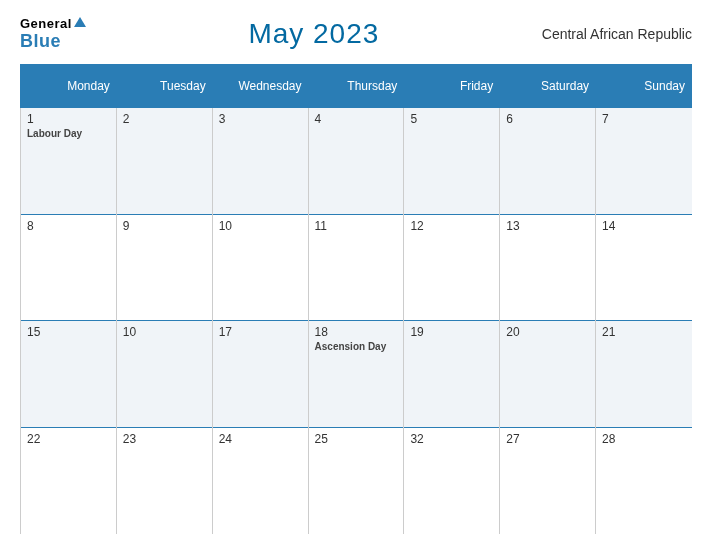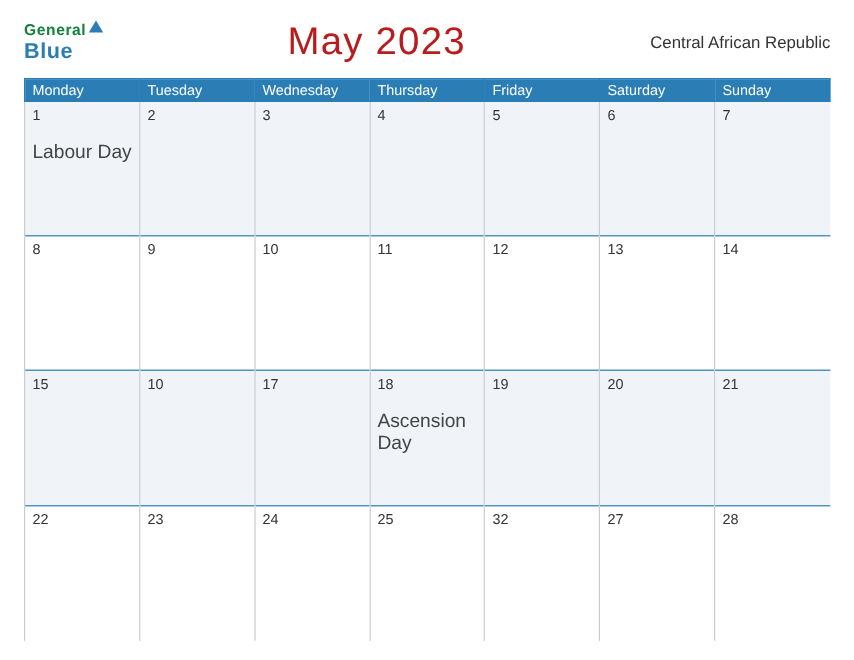--- a/index.html
+++ b/index.html
@@ -22,21 +22,21 @@
 
     .logo {
       display: flex;
       flex-direction: column;
       align-items: flex-start;
     }
 
     .logo-general {
       font-size: 13px;
       font-weight: bold;
-      color: #15803d;
+      color: #000000;
       letter-spacing: 0.5px;
     }
 
     .logo-blue {
       font-size: 18px;
       font-weight: bold;
       color: #2a7db5;
       letter-spacing: 0.5px;
     }
 
@@ -47,23 +47,23 @@
       border-left: 6px solid transparent;
       border-right: 6px solid transparent;
       border-bottom: 10px solid #2a7db5;
       margin-left: 2px;
       vertical-align: middle;
       position: relative;
       top: -2px;
     }
 
     .title {
-      font-size: 32px;
+      font-size: 28px;
       font-weight: normal;
-      color: #b91c1c;
+      color: #0369a1;
       letter-spacing: 1px;
     }
 
     .region {
       font-size: 14px;
       color: #333;
       text-align: center;
     }
 
     .calendar {
@@ -73,22 +73,22 @@
     }
 
     .calendar thead tr {
       background-color: #2a7db5;
     }
 
     .calendar thead th {
       color: #fff;
       font-size: 12px;
       font-weight: normal;
-      padding: 2px 6px;
-      text-align: left;
+      padding: 14px 6px;
+      text-align: right;
       border: 1px solid #2a7db5;
     }
 
     .calendar tbody tr {
       height: 74px;
     }
 
     .calendar tbody tr:nth-child(odd) {
       background-color: #f0f4f8;
     }
@@ -108,24 +108,25 @@
       width: 14.28%;
     }
 
     .day-number {
       font-size: 12px;
       color: #333;
       display: block;
     }
 
     .holiday {
-      font-size: 16px;
+      font-size: 10px;
       color: #444;
       display: block;
-      margin-top: 16px;
+      margin-top: 2px;
+      font-weight: bold;
     }
 
     .logo-row {
       display: flex;
       align-items: center;
       gap: 0px;
     }
   </style>
 </head>
 <body>

